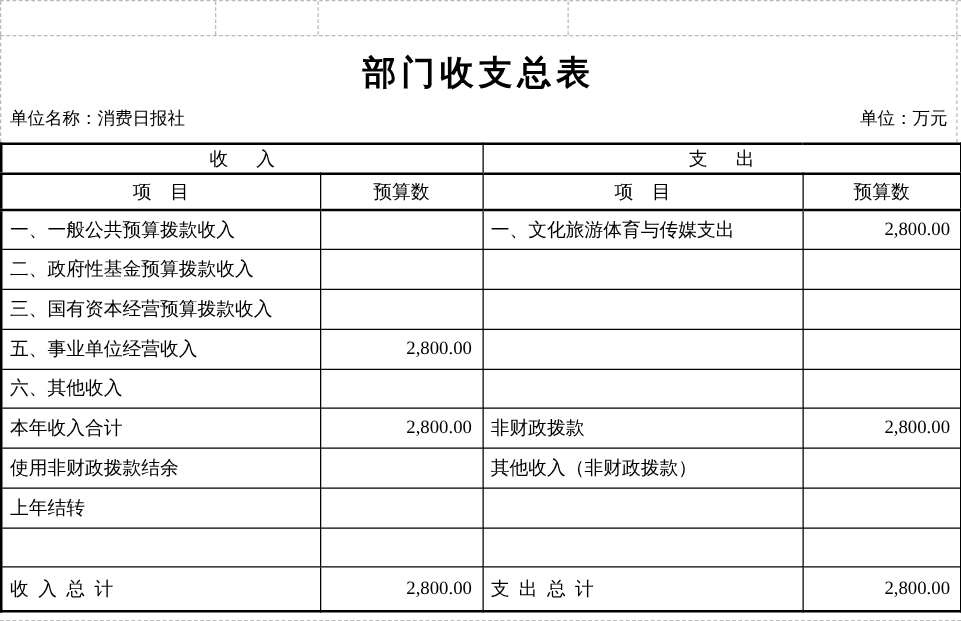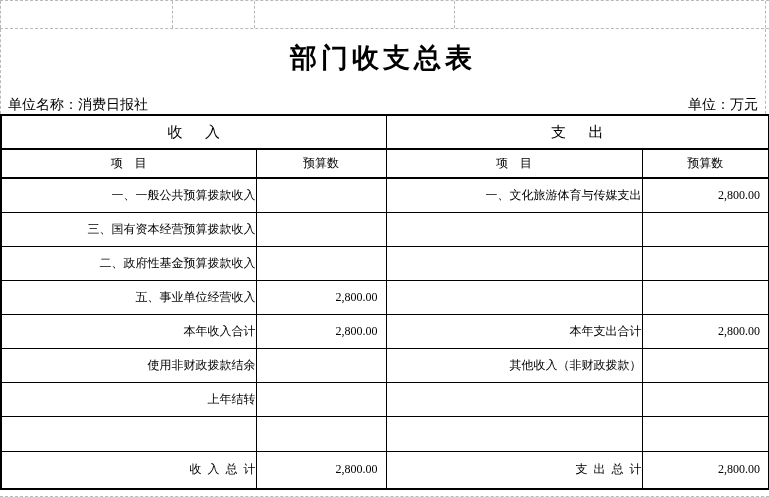--- a/index.html
+++ b/index.html
@@ -12,31 +12,31 @@
   .vline { position:absolute; top:0; bottom:0; width:0; border-left:1px dashed #b9b9b9; }
   .vl-0 { left:0; } .vl-1 { left:172px; } .vl-2 { left:254px; }
   .vl-3 { left:454px; } .vl-4 { left:765px; }
 
   .page-band { width:766px; border-left:1px dashed #b9b9b9; border-right:1px dashed #b9b9b9; }
 
   .title-row { height:57px; display:flex; align-items:center; justify-content:center;font-family:Liberation Serif, serif; }
   .page-title { font-size:27px; font-weight:bold; letter-spacing:4px; white-space:pre; }
 
   .unit-row { height:28px; display:flex; justify-content:space-between;
-    align-items:flex-end; padding:0 7px; font-size:14px; }
+    align-items:flex-start; padding:0 7px; font-size:14px; }
 
   
   table.summary { border-collapse:collapse; table-layout:fixed;
     width:768px; height:376px; }
   table.summary { border:2px solid #000; }
-  table.summary td { border:1px solid #000; font-size:12px; white-space:pre;
+  table.summary td { border:1px solid #000; font-size:15px; white-space:pre;
     overflow:hidden; vertical-align:middle; }
-  td.label { text-align:right; padding-left:6px; }
+  td.label { text-align:left; padding-left:6px; }
   td.num   { text-align:right; padding-right:8px;padding-left:36px; }
-  tr.group-header td { text-align:center; font-size:15px; height:34px;
+  tr.group-header td { text-align:center; font-size:15px; height:24px;
     border-bottom:2px solid #000; }
   tr.col-header td { text-align:center; height:29px; border-bottom:2px solid #000; }
   td.mid, td.c1 { border-right:2px solid #000; }
   tbody tr { height:28px; }
   tbody tr:last-child { height:31px; }
 
   .bottom-strip { height:7px; border-bottom:1px dashed #b9b9b9; }
 </style>
 </head>
 <body>
@@ -79,41 +79,47 @@
     </tr>
   </thead>
   <tbody>
       <tr>
         <td class="c0 label">一、一般公共预算拨款收入</td>
         <td class="c1 num"></td>
         <td class="c2 label">一、文化旅游体育与传媒支出</td>
         <td class="c3 num">2,800.00</td>
       </tr>
       <tr>
-        <td class="c0 label">三、国有资本经营预算拨款收入</td>
+        <td class="c0 label">二、政府性基金预算拨款收入</td>
         <td class="c1 num"></td>
         <td class="c2 label"></td>
         <td class="c3 num"></td>
       </tr>
       <tr>
-        <td class="c0 label">二、政府性基金预算拨款收入</td>
+        <td class="c0 label">三、国有资本经营预算拨款收入</td>
         <td class="c1 num"></td>
         <td class="c2 label"></td>
         <td class="c3 num"></td>
       </tr>
       <tr>
         <td class="c0 label">五、事业单位经营收入</td>
         <td class="c1 num">2,800.00</td>
         <td class="c2 label"></td>
         <td class="c3 num"></td>
       </tr>
       <tr>
+        <td class="c0 label">六、其他收入</td>
+        <td class="c1 num"></td>
+        <td class="c2 label"></td>
+        <td class="c3 num"></td>
+      </tr>
+      <tr>
         <td class="c0 label">本年收入合计</td>
         <td class="c1 num">2,800.00</td>
-        <td class="c2 label">本年支出合计</td>
+        <td class="c2 label">非财政拨款</td>
         <td class="c3 num">2,800.00</td>
       </tr>
       <tr>
         <td class="c0 label">使用非财政拨款结余</td>
         <td class="c1 num"></td>
         <td class="c2 label">其他收入（非财政拨款）</td>
         <td class="c3 num"></td>
       </tr>
       <tr>
         <td class="c0 label">上年结转</td>

